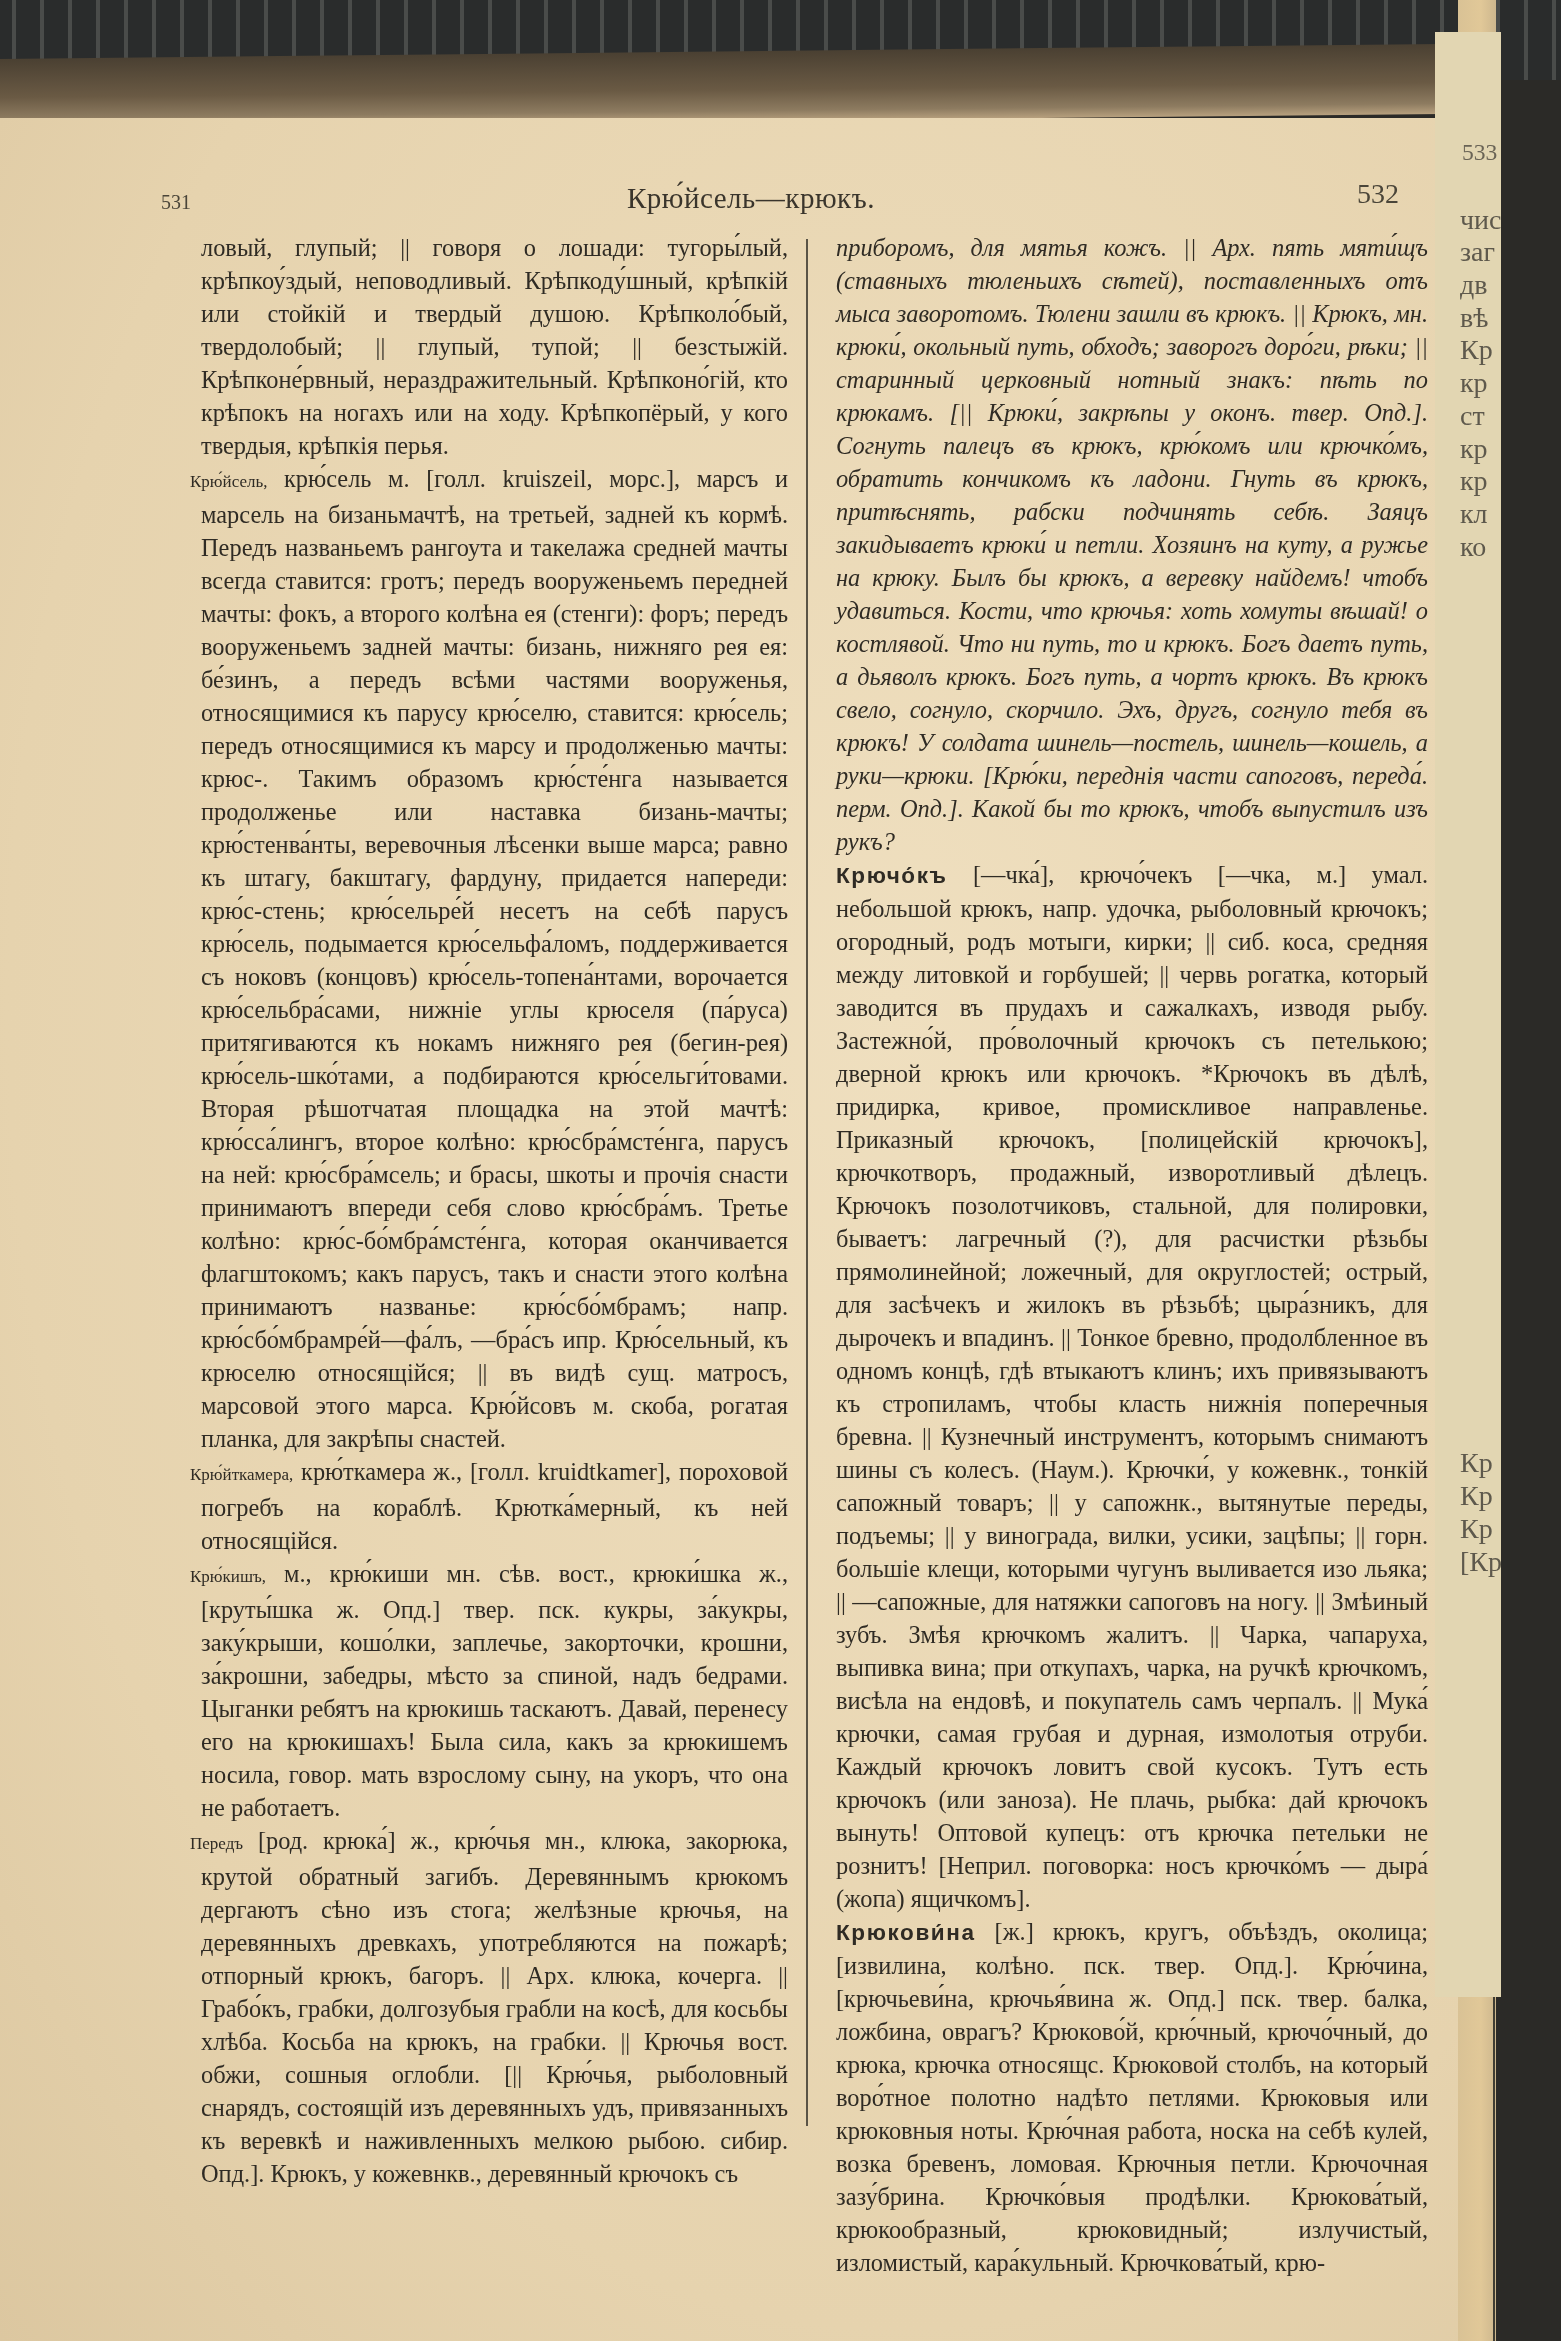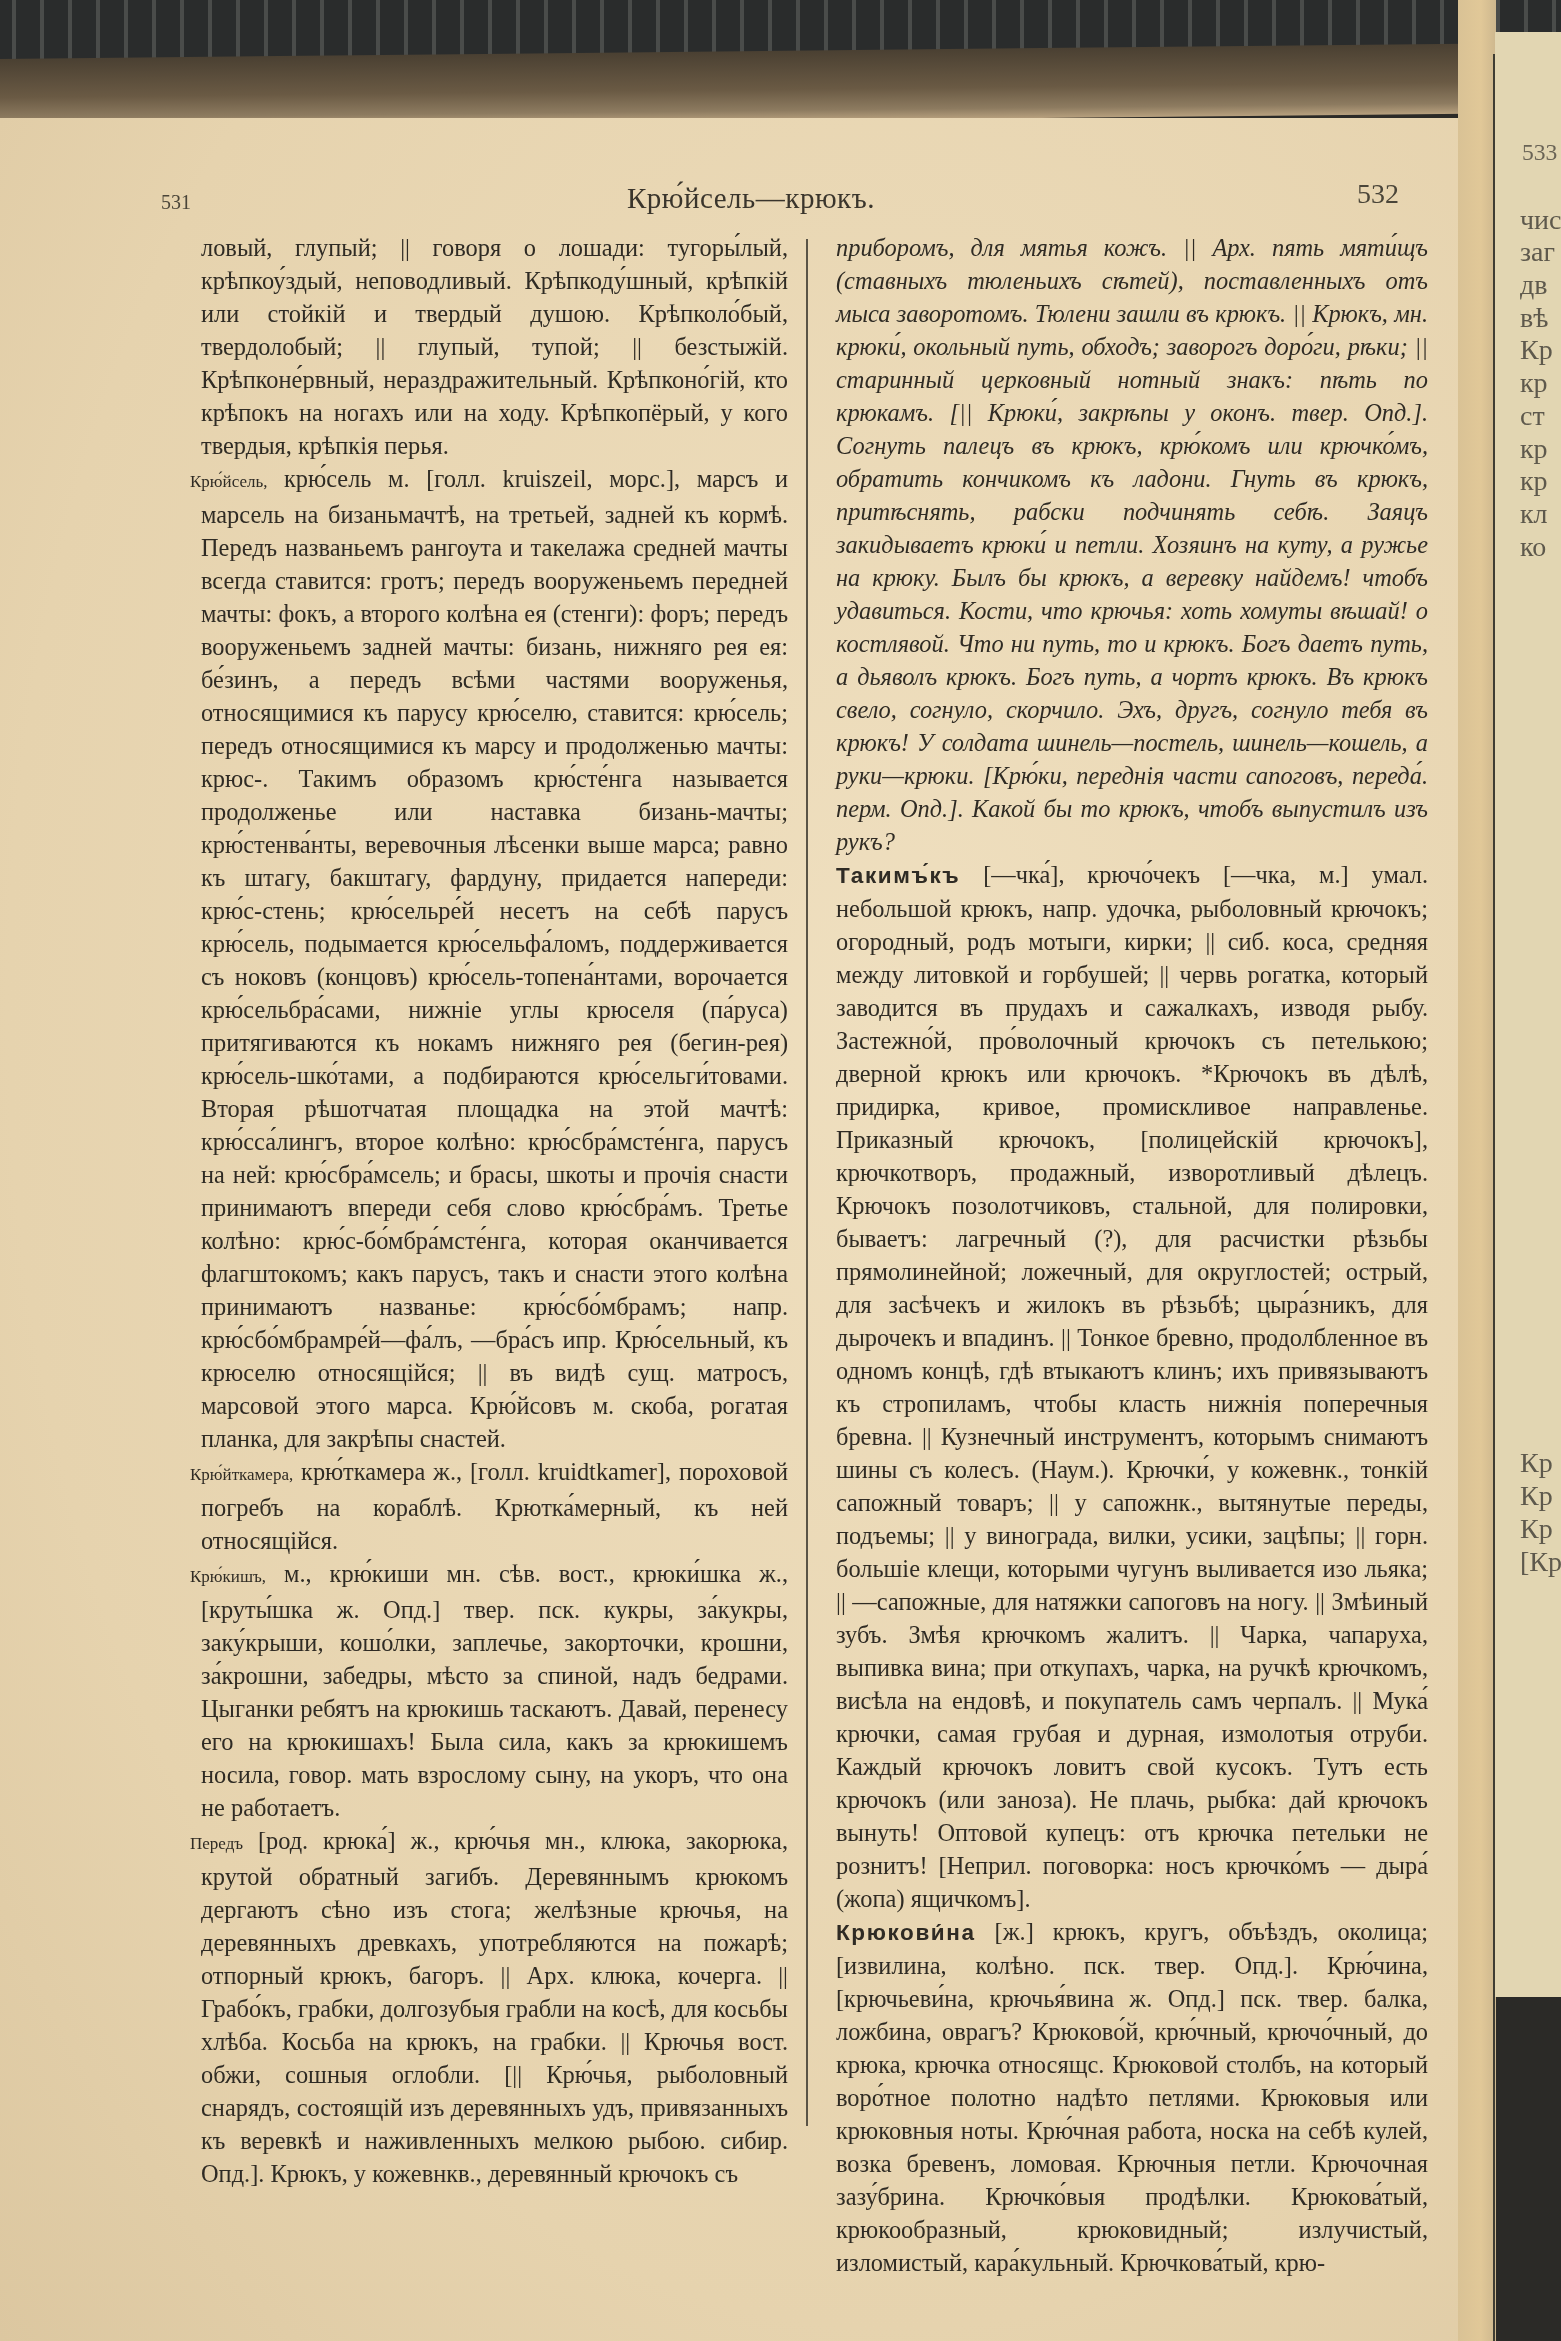--- a/index.html
+++ b/index.html
@@ -21,21 +21,21 @@
     position:absolute; left:0; top:118px; width:1491px; height:2224px;
     background:#ead8b6;
     background-image:radial-gradient(ellipse at 60% 40%, #efdfbf 0%, #e6d3ae 70%, #dcc7a0 100%);
   }
   .gutter-edge {
     position:absolute; left:1458px; top:0; width:38px; height:2342px;
     background:linear-gradient(90deg,#d9c295 0%,#e1c898 60%,#cdb78e 100%);
   }
   .fold-line { position:absolute; left:1493px; top:54px; width:2.1px; height:2288px; background:#3f3d33; }
   .next-page {
-    position:absolute; left:1495px; top:32px; width:66px; height:1965px;
+    position:absolute; left:1435px; top:32px; width:66px; height:1965px;
     background:#e2d6b2;
   }
   .next-page .pno { position:absolute; left:27px; top:107px; font-size:23.6px; color:#6a6456; }
   .next-page .frag { position:absolute; left:25px; font-size:28px; color:#5e594c; white-space:nowrap; }
 
   .header { position:absolute; top:177px; left:0; width:1491px; height:43px; }
   .pn-left { position:absolute; left:161px; top:14px; font-size:20px; color:#4a4539; }
   .pn-right { position:absolute; left:1357px; top:1.1px; font-size:28px; color:#4a4539; }
   .running-head { position:absolute; left:627px; top:5.4px; font-size:29px; color:#3a352c; letter-spacing:0.5px; }
 
@@ -111,21 +111,21 @@
   </p>
 </div>
 
 <div class="col-divider"></div>
 
 <div class="col col-right">
   <p class="entry cont">
     <span>приборомъ, для мятья кожъ. || Арх. пять мяти́щъ (ставныхъ тюленьихъ сѣтей), поставленныхъ отъ мыса заворотомъ. Тюлени зашли въ крюкъ. || Крюкъ, мн. крюки́, окольный путь, обходъ; заворогъ доро́ги, рѣки; || старинный церковный нотный знакъ: пѣть по крюкамъ. [|| Крюки́, закрѣпы у оконъ. твер. Опд.]. Согнуть палецъ въ крюкъ, крю́комъ или крючко́мъ, обратить кончикомъ къ ладони. Гнуть въ крюкъ, притѣснять, рабски подчинять себѣ. Заяцъ закидываетъ крюки́ и петли. Хозяинъ на куту, а ружье на крюку. Былъ бы крюкъ, а веревку найдемъ! чтобъ удавиться. Кости, что крючья: хоть хомуты вѣшай! о костлявой. Что ни путь, то и крюкъ. Богъ даетъ путь, а дьяволъ крюкъ. Богъ путь, а чортъ крюкъ. Въ крюкъ свело, согнуло, скорчило. Эхъ, другъ, согнуло тебя въ крюкъ! У солдата шинель—постель, шинель—кошель, а руки—крюки. [Крю́ки, переднія части сапоговъ, переда́. перм. Опд.]. Какой бы то крюкъ, чтобъ выпустилъ изъ рукъ?</span>
   </p>
   <p class="entry">
-    <span class="hw">Такимъ́къ</span>
+    <span class="hw">Крючо́къ</span>
     <span>[—чка́], крючо́чекъ [—чка, м.] умал. небольшой крюкъ, напр. удочка, рыболовный крючокъ; огородный, родъ мотыги, кирки; || сиб. коса, средняя между литовкой и горбушей; || червь рогатка, который заводится въ прудахъ и сажалкахъ, изводя рыбу. Застежно́й, про́волочный крючокъ съ петелькою; дверной крюкъ или крючокъ. *Крючокъ въ дѣлѣ, придирка, кривое, промискливое направленье. Приказный крючокъ, [полицейскій крючокъ], крючкотворъ, продажный, изворотливый дѣлецъ. Крючокъ позолотчиковъ, стальной, для полировки, бываетъ: лагречный (?), для расчистки рѣзьбы прямолинейной; ложечный, для округлостей; острый, для засѣчекъ и жилокъ въ рѣзьбѣ; цыра́зникъ, для дырочекъ и впадинъ. || Тонкое бревно, продолбленное въ одномъ концѣ, гдѣ втыкаютъ клинъ; ихъ привязываютъ къ стропиламъ, чтобы класть нижнія поперечныя бревна. || Кузнечный инструментъ, которымъ снимаютъ шины съ колесъ. (Наум.). Крючки́, у кожевнк., тонкій сапожный товаръ; || у сапожнк., вытянутые переды, подъемы; || у винограда, вилки, усики, зацѣпы; || горн. большіе клещи, которыми чугунъ выливается изо льяка; || —сапожные, для натяжки сапоговъ на ногу. || Змѣиный зубъ. Змѣя крючкомъ жалитъ. || Чарка, чапаруха, выпивка вина; при откупахъ, чарка, на ручкѣ крючкомъ, висѣла на ендовѣ, и покупатель самъ черпалъ. || Мука́ крючки, самая грубая и дурная, измолотыя отруби. Каждый крючокъ ловитъ свой кусокъ. Тутъ есть крючокъ (или заноза). Не плачь, рыбка: дай крючокъ вынуть! Оптовой купецъ: отъ крючка петельки не рознитъ! [Неприл. поговорка: носъ крючко́мъ — дыра́ (жопа) ящичкомъ].</span>
   </p>
   <p class="entry">
     <span class="hw">Крюкови́на</span>
     <span>[ж.] крюкъ, кругъ, объѣздъ, околица; [извилина, колѣно. пск. твер. Опд.]. Крю́чина, [крючьеви́на, крючья́вина ж. Опд.] пск. твер. балка, ложбина, оврагъ? Крюково́й, крю́чный, крючо́чный, до крюка, крючка относящс. Крюковой столбъ, на который воро́тное полотно надѣто петлями. Крюковыя или крюковныя ноты. Крю́чная работа, носка на себѣ кулей, возка бревенъ, ломовая. Крючныя петли. Крючочная зазу́брина. Крючко́выя продѣлки. Крюкова́тый, крюкообразный, крюковидный; излучистый, изломистый, кара́кульный. Крючкова́тый, крю-</span>
   </p>
 </div>
 
 
 </body></html>

